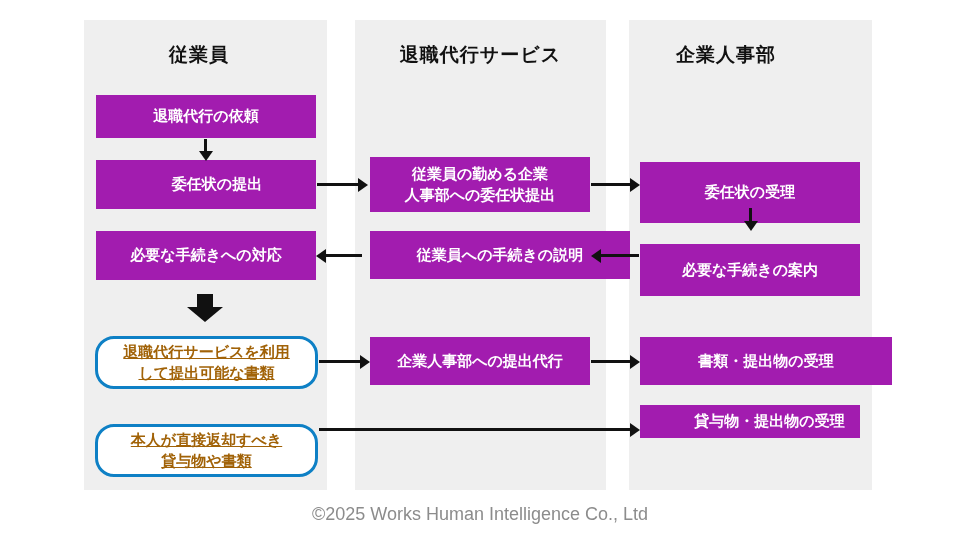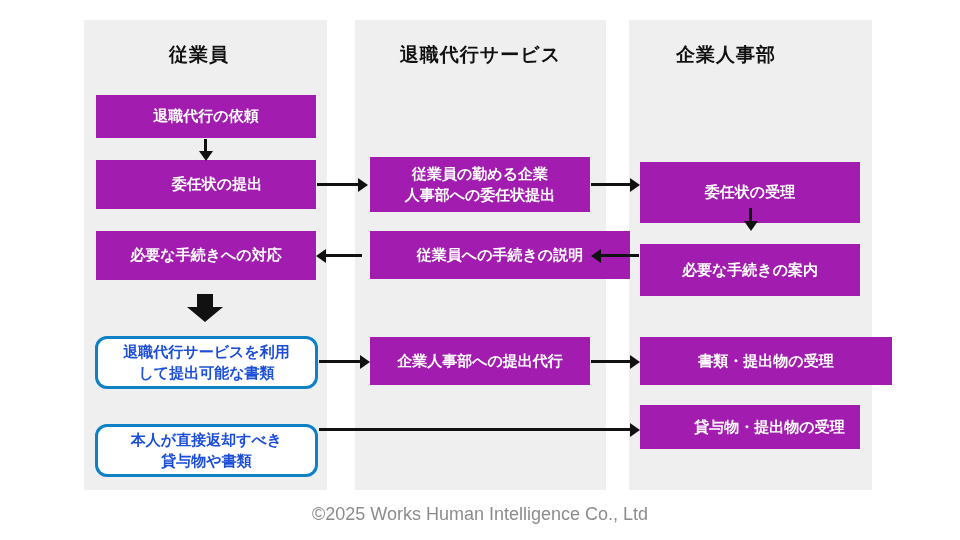--- a/index.html
+++ b/index.html
@@ -21,22 +21,22 @@
   .node {
     position:absolute; box-sizing:border-box;
     display:flex; align-items:center; justify-content:center;
     text-align:center; font-weight:bold; font-size:15px;
     line-height:1.35; white-space:pre-line;
   }
   .node.blue {
     background:#a21caf; color:#ffffff; border-radius:0;
   }
   .node.white {
-    background:#ffffff; color:#1d4ed8;
-    border:3px solid #0e80c5; border-radius:12px;
+    background:#ffffff; color:#a16207;
+    border:3px solid #0e80c5; border-radius:19px;text-decoration:underline;
   }
   
   .arrow-right, .arrow-left {
     position:absolute; height:3px; background:#111;
   }
   .arrow-right::after {
     content:""; position:absolute; right:-10px; top:-5.5px;
     width:0; height:0;
     border-left:10px solid #111;
     border-top:7px solid transparent;
@@ -93,21 +93,21 @@
 貸与物や書類</div>
 
 <div class="node blue" style="left:370px; top:157px; width:220px; height:55px;">従業員の勤める企業
 人事部への委任状提出</div>
 <div class="node blue" style="left:370px; top:231px; width:260px; height:48px;">従業員への手続きの説明</div>
 <div class="node blue" style="left:370px; top:337px; width:220px; height:48px;">企業人事部への提出代行</div>
 
 <div class="node blue" style="left:640px; top:162px; width:220px; height:61px;font-family:Liberation Serif, serif;">委任状の受理</div>
 <div class="node blue" style="left:640px; top:244px; width:220px; height:52px;">必要な手続きの案内</div>
 <div class="node blue" style="left:640px; top:337px; width:252px; height:48px;">書類・提出物の受理</div>
-<div class="node blue" style="left:640px; top:405px; width:220px; height:44px;padding-left:39px;">貸与物・提出物の受理</div>
+<div class="node blue" style="left:640px; top:405px; width:220px; height:33px;padding-left:39px;">貸与物・提出物の受理</div>
 
 <div class="arrow-down" style="left:204px; top:139px; height:12px;"></div>
 <div class="arrow-right" style="left:317px; top:183px; width:41px;"></div>
 <div class="arrow-right" style="left:591px; top:183px; width:39px;"></div>
 <div class="arrow-down" style="left:749px; top:208px; height:13px;"></div>
 <div class="arrow-left" style="left:601px; top:254px; width:38px;"></div>
 <div class="arrow-left" style="left:326px; top:254px; width:36px;"></div>
 <div class="block-arrow" style="left:187px; top:294px;">
   <div class="ba-stem"></div>
   <div class="ba-head"></div>

